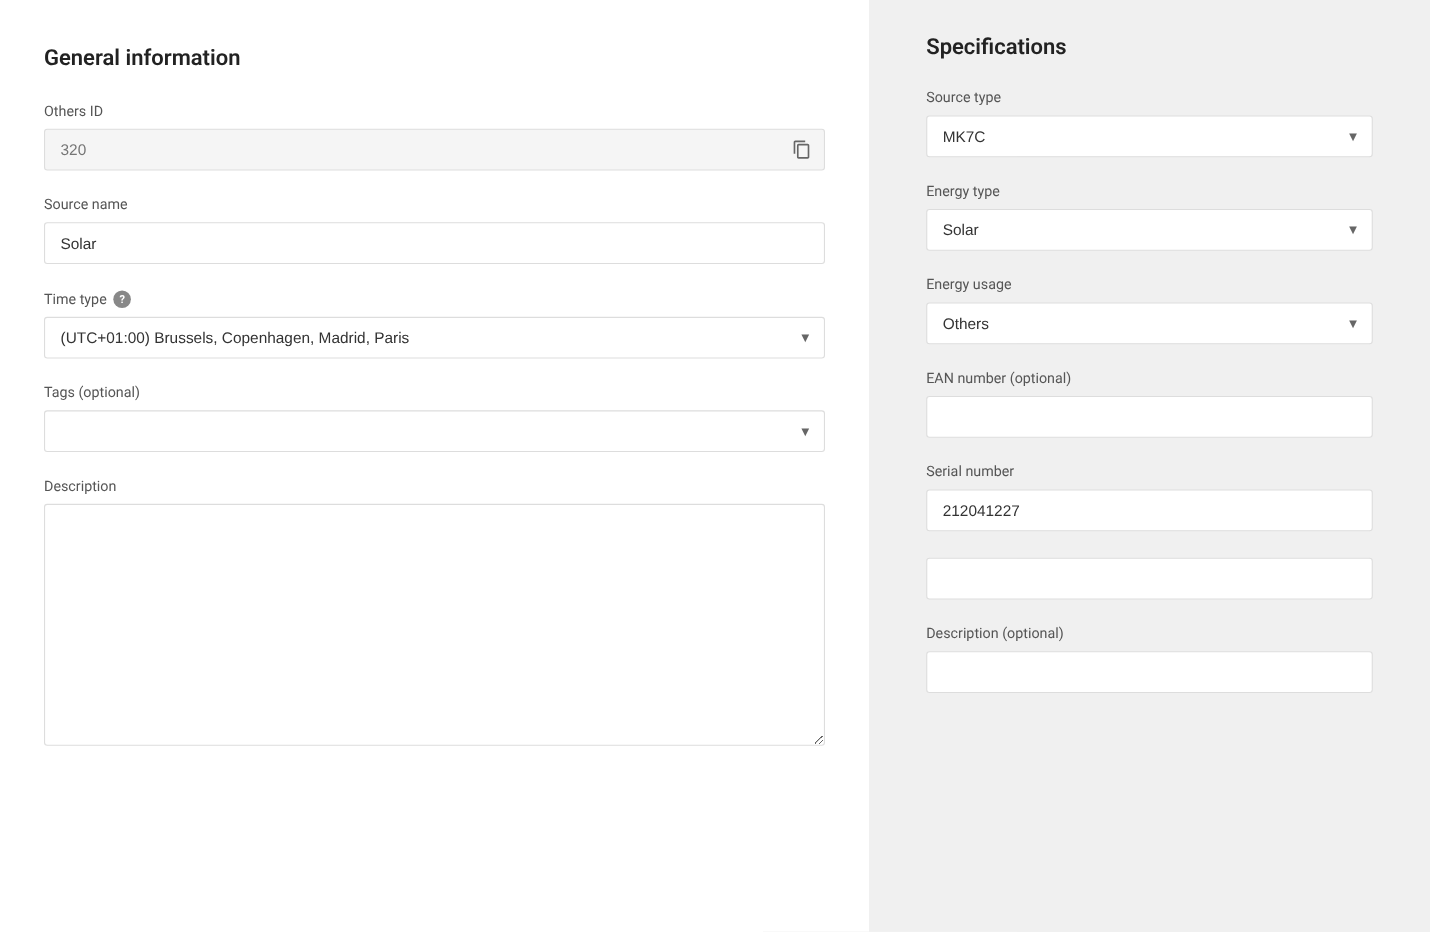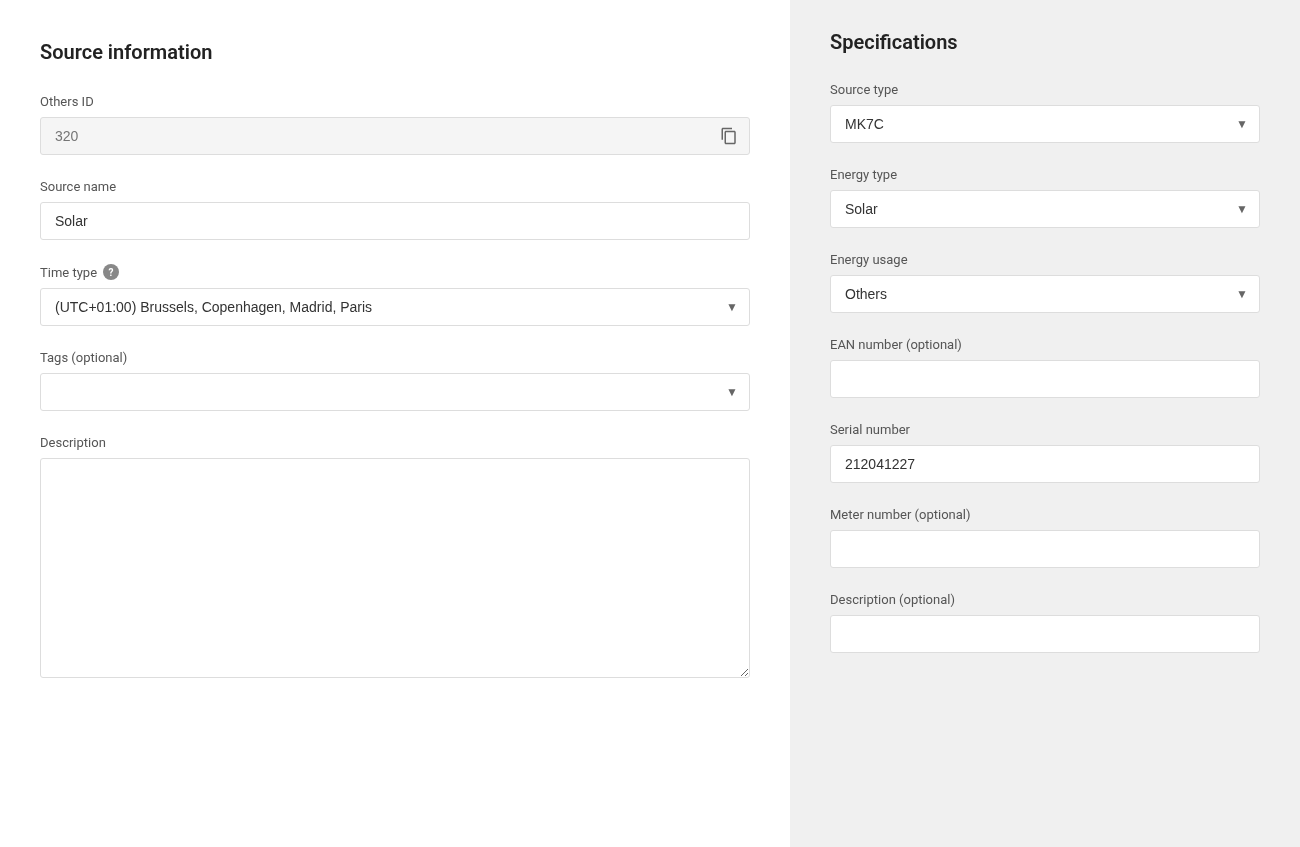--- a/index.html
+++ b/index.html
@@ -24,21 +24,21 @@
 
     .left-panel {
       flex: 0 0 790px;
       background-color: #ffffff;
       padding: 40px 40px;
     }
 
     .right-panel {
       flex: 1;
       background-color: #f0f0f0;
-      padding: 30px 40px;
+      padding: 30px 52px;
     }
 
     .section-title {
       font-size: 20px;
       font-weight: 600;
       color: #222;
       margin-bottom: 30px;
     }
 
     .form-group {
@@ -157,21 +157,21 @@
     .right-panel .section-title {
       margin-bottom: 28px;
     }
   </style>
 </head>
 <body>
 
 <div class="page-container">
 
   <div class="left-panel">
-    <h1 class="section-title">Source information</h1>
+    <h1 class="section-title">General information</h1>
 
     <div class="form-group">
       <label class="form-label">Others ID</label>
       <div class="source-id-wrapper">
         <input class="form-input readonly" type="text" readonly="" placeholder="320" style="">
         <span class="copy-icon">
           <svg viewBox="0 0 24 24" xmlns="http://www.w3.org/2000/svg">
             <path d="M16 1H4C2.9 1 2 1.9 2 3v14h2V3h12V1zm3 4H8C6.9 5 6 5.9 6 7v14c0 1.1.9 2 2 2h11c1.1 0 2-.9 2-2V7c0-1.1-.9-2-2-2zm0 16H8V7h11v14z"></path>
           </svg>
         </span>
@@ -258,21 +258,20 @@
       <label class="form-label">EAN number (optional)</label>
       <input class="form-input" type="text" value="" style="">
     </div>
 
     <div class="form-group">
       <label class="form-label">Serial number</label>
       <input class="form-input" type="text" value="212041227" style="">
     </div>
 
     <div class="form-group">
-      <label class="form-label">Meter number (optional)</label>
       <input class="form-input" type="text" value="" style="">
     </div>
 
     <div class="form-group">
       <label class="form-label">Description (optional)</label>
       <input class="form-input" type="text" value="" style="">
     </div>
   </div>
 </div>
 

